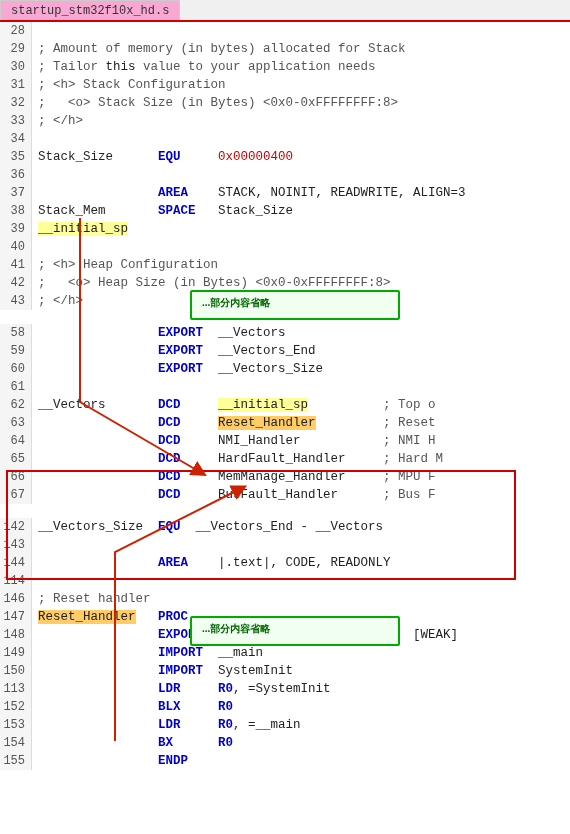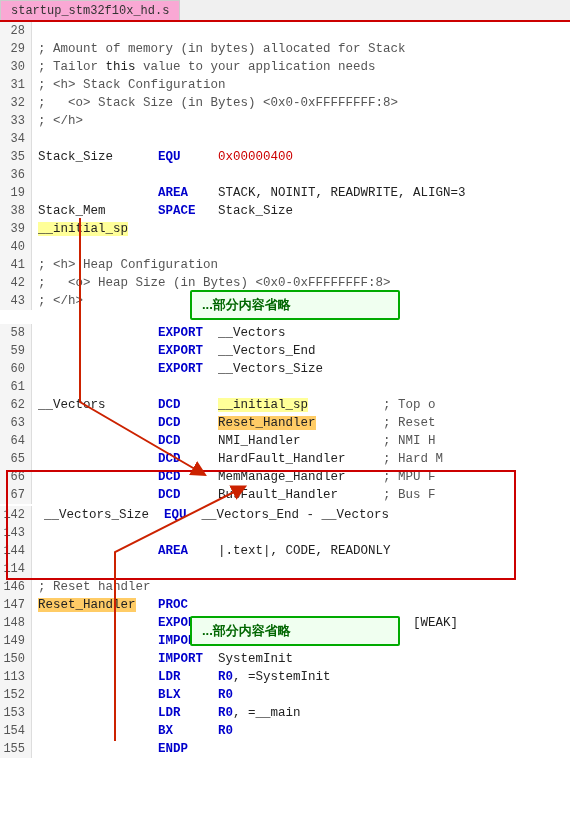--- a/index.html
+++ b/index.html
@@ -68,21 +68,21 @@
     .red-box {
       position: absolute;
       border: 2px solid #cc0000;
       pointer-events: none;
     }
     .omit-box {
       position: absolute;
       border: 2px solid #00aa00;
       background: #f0fff0;
       color: #006600;
-      font-size: 13px;
+      font-size: 10px;
       font-family: 'SimHei', sans-serif;
       padding: 4px 10px;
       border-radius: 2px;
       pointer-events: none;
       font-weight: bold;
     }
     .arrow-svg {
       position: absolute;
       top: 0; left: 0;
       pointer-events: none;
@@ -138,21 +138,21 @@
     <span class="line-num">35</span>
     <span class="line-content">Stack_Size      <span class="kw-blue">EQU</span>     <span class="kw-red">0x00000400</span></span>
   </div>
 
   <div class="line">
     <span class="line-num">36</span>
     <span class="line-content"></span>
   </div>
 
   <div class="line">
-    <span class="line-num">19</span>
+    <span class="line-num">37</span>
     <span class="line-content">                <span class="kw-blue">AREA</span>    STACK, NOINIT, READWRITE, ALIGN=3</span>
   </div>
 
   <div class="line">
     <span class="line-num">38</span>
     <span class="line-content">Stack_Mem       <span class="kw-blue">SPACE</span>   Stack_Size</span>
   </div>
 
   <div class="line">
     <span class="line-num">39</span>
@@ -222,21 +222,21 @@
   </div>
   <div class="line">
     <span class="line-num">67</span>
     <span class="line-content">                <span class="kw-blue">DCD</span>     BusFault_Handler      <span class="comment">; Bus F</span></span>
   </div>
 
   <div class="omit-box" style="left:190px; top:594px; width:210px; height:30px;">
     <span>...部分内容省略</span>
   </div>
 
-  <div class="line" style="margin-top:2px;gap:6px;">
+  <div class="line" style="margin-top:14px;">
     <span class="line-num">142</span>
     <span class="line-content">__Vectors_Size  <span class="kw-blue">EQU</span>  __Vectors_End - __Vectors</span>
   </div>
   <div class="line">
     <span class="line-num">143</span>
     <span class="line-content"></span>
   </div>
   <div class="line">
     <span class="line-num">144</span>
     <span class="line-content">                <span class="kw-blue">AREA</span>    |.text|, CODE, READONLY</span>

